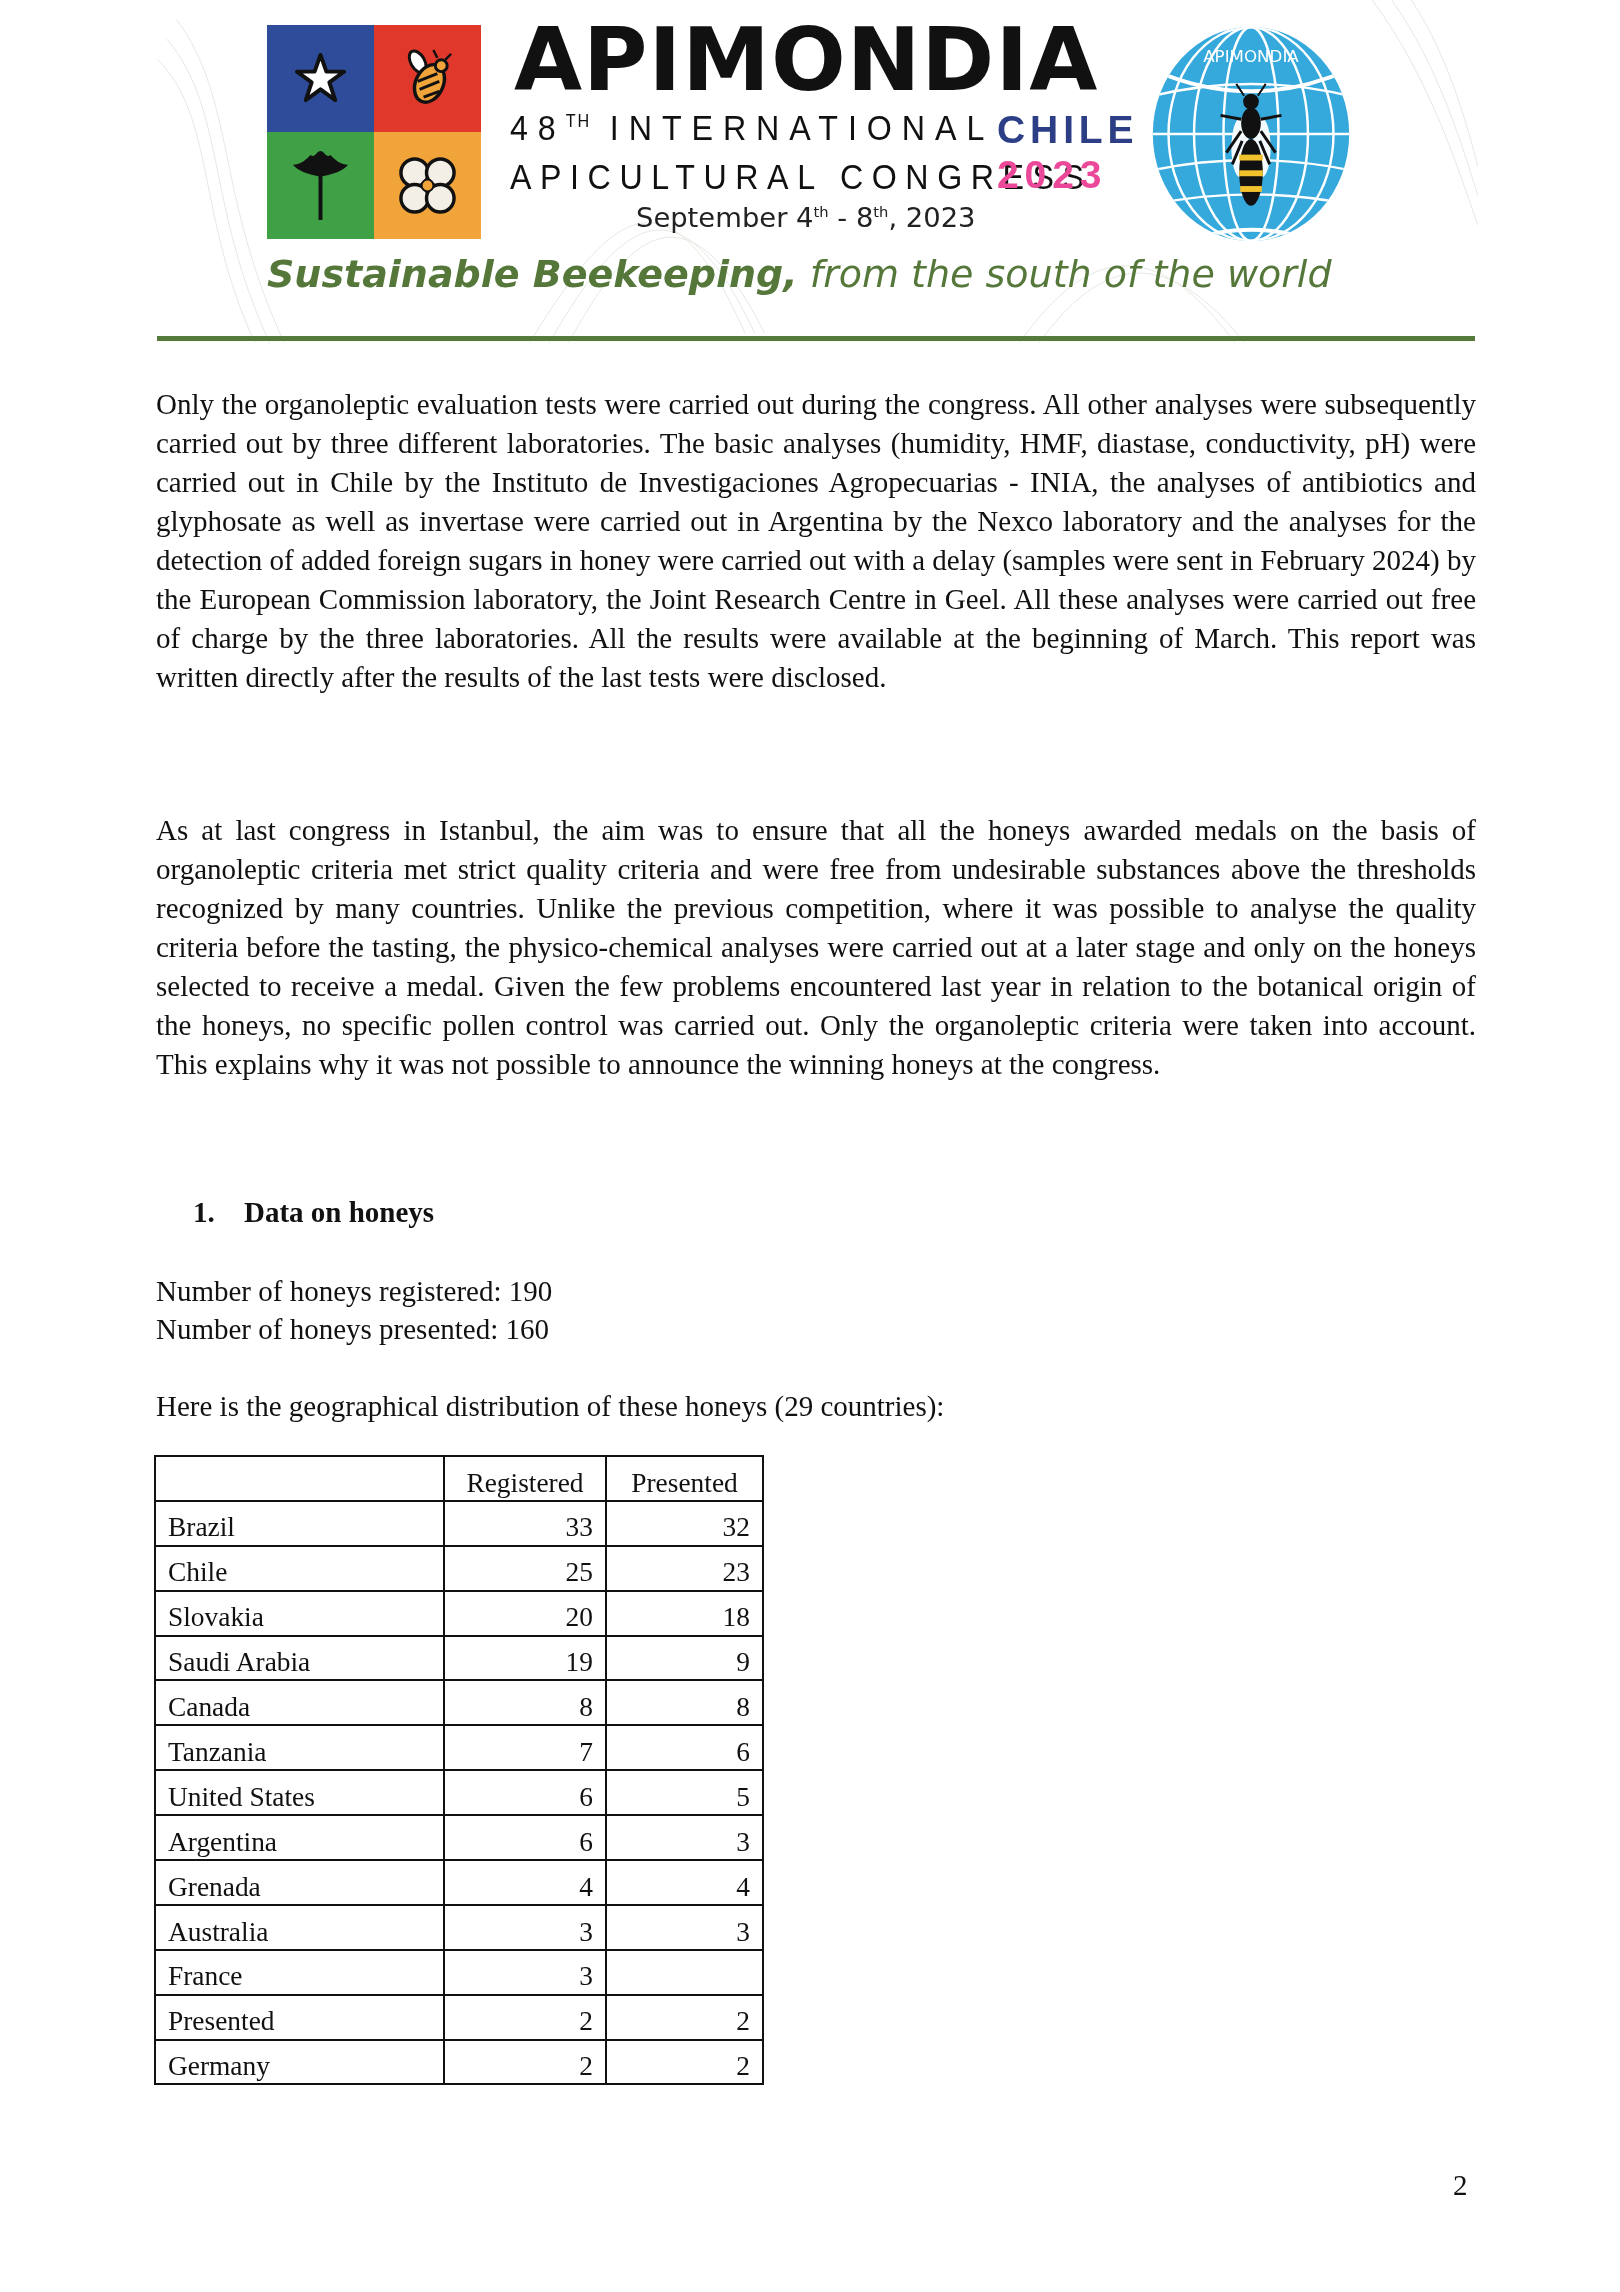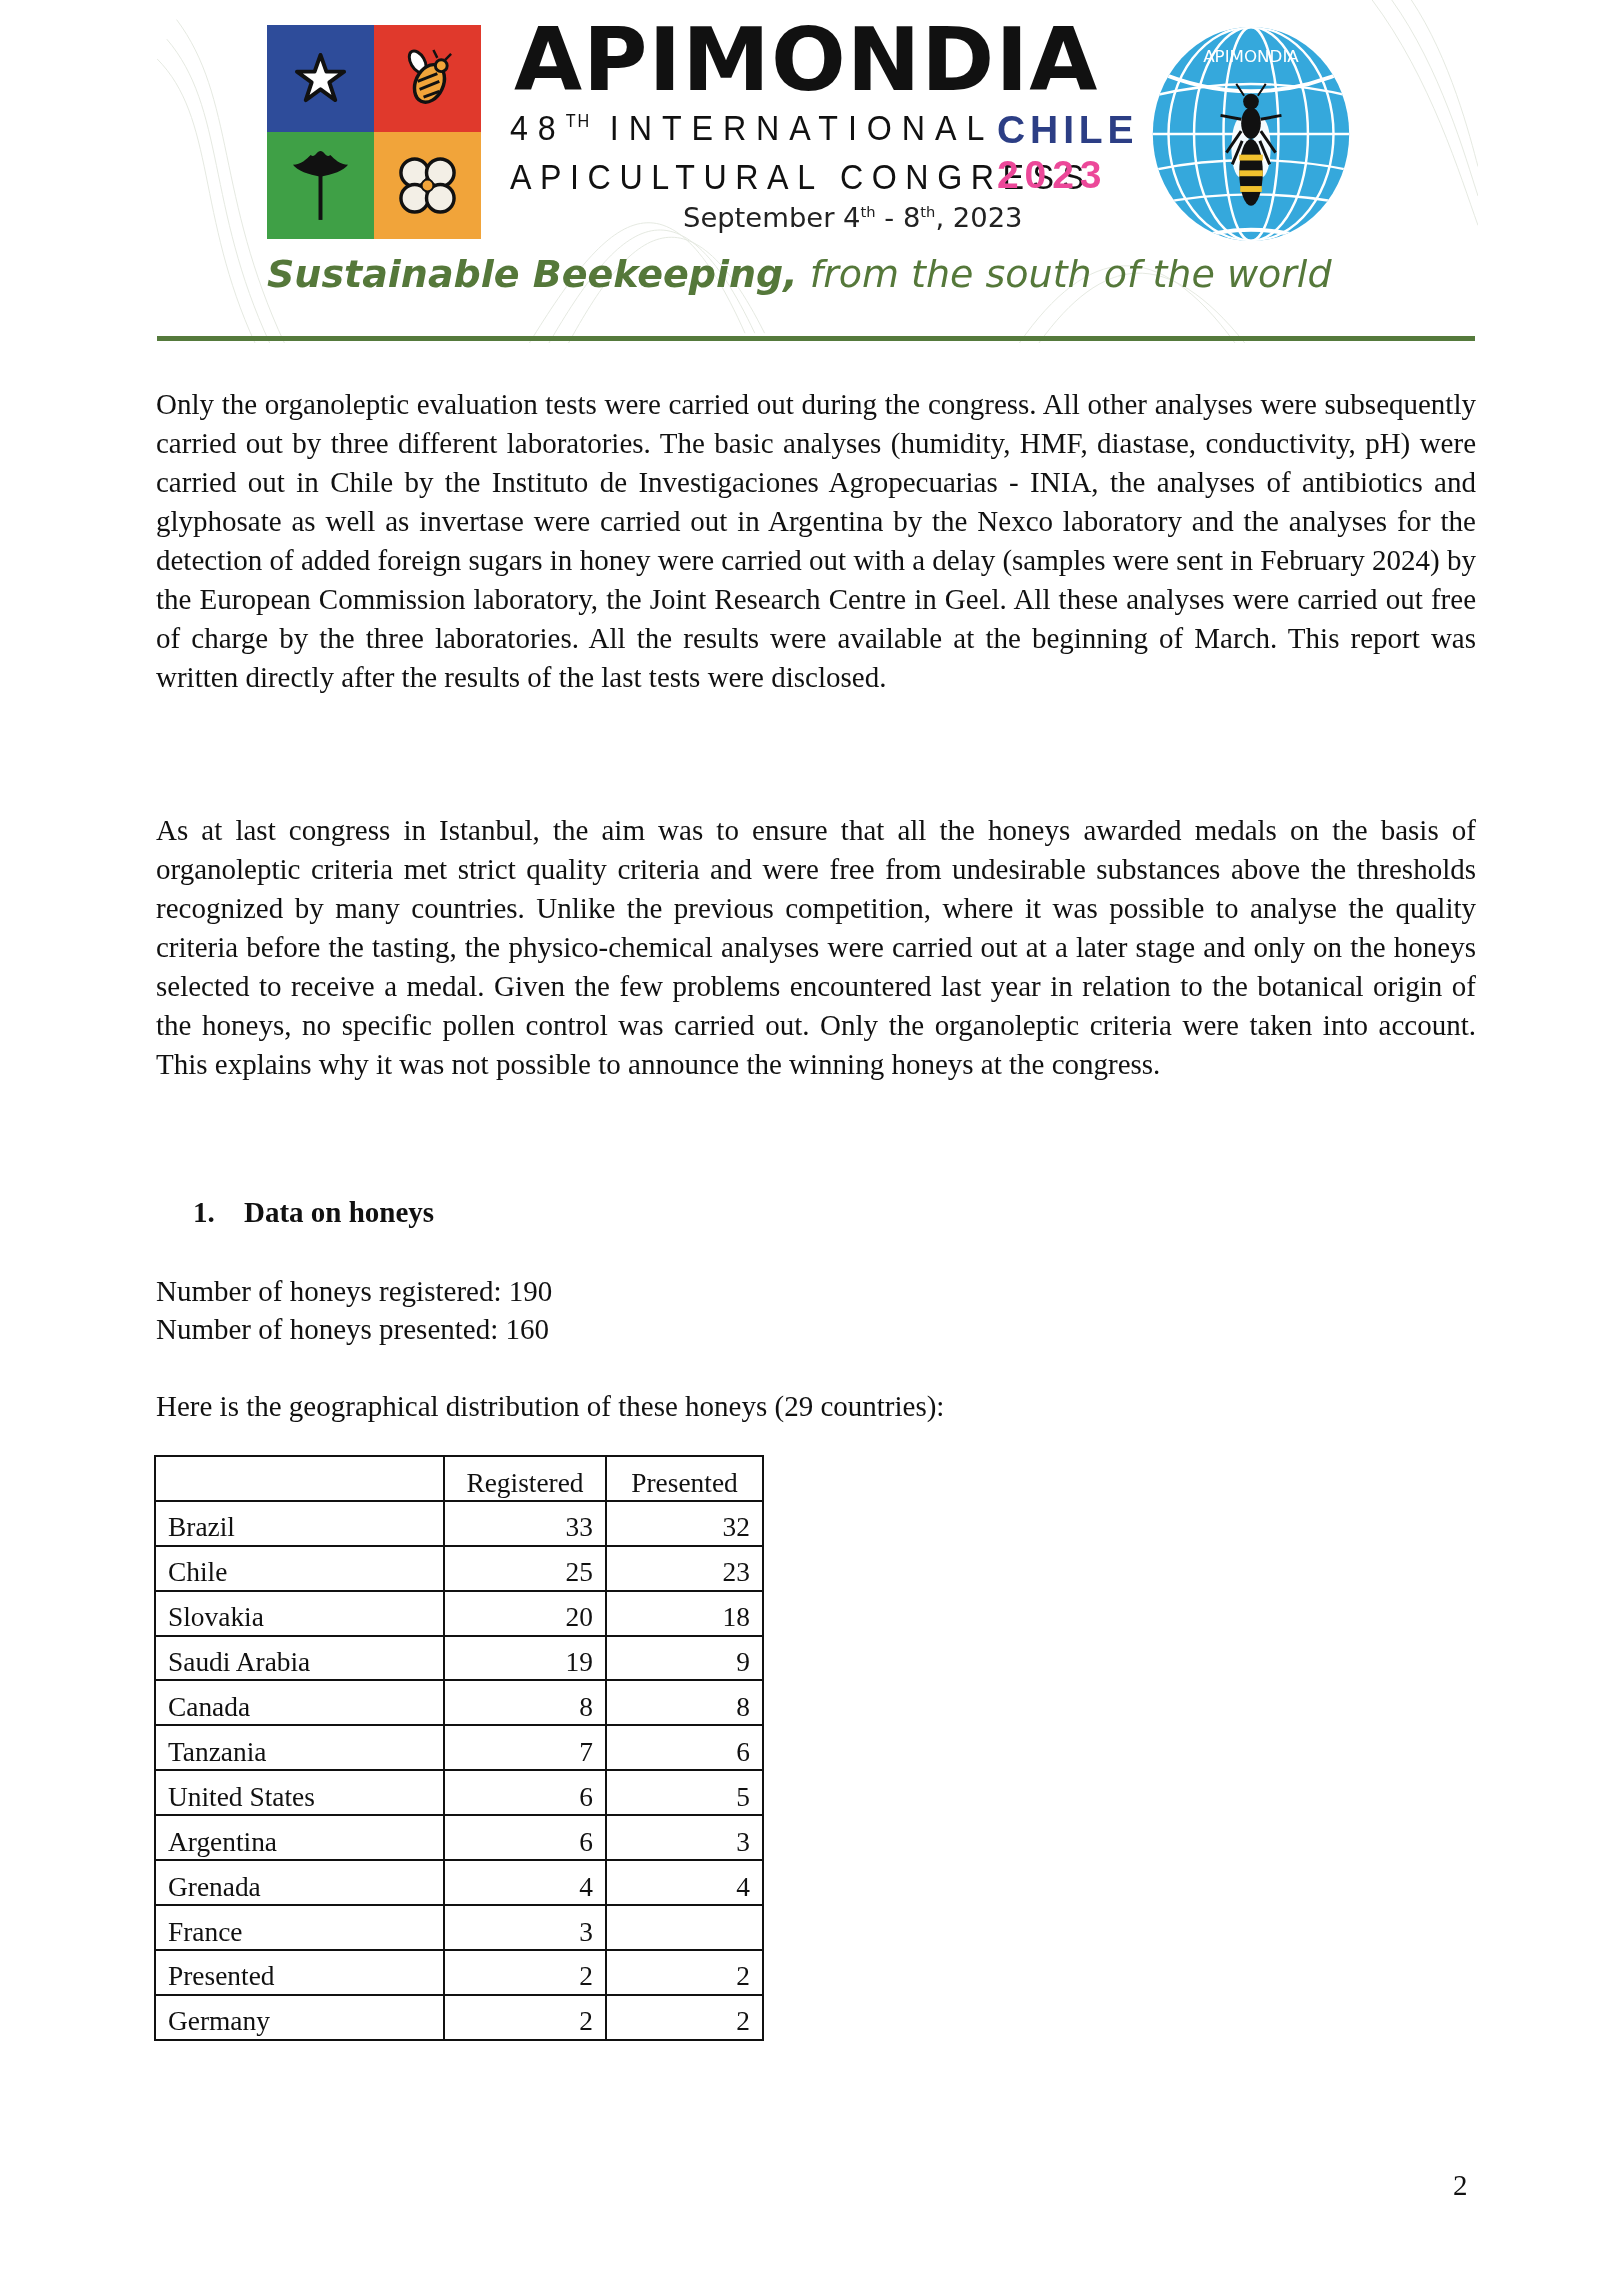--- a/index.html
+++ b/index.html
@@ -23,21 +23,21 @@
   .line48 { position: absolute; left: 510px; top: 110px; font-family: "Liberation Sans", sans-serif;
             font-size: 35px; letter-spacing: 10.8px; color: #111; line-height: 1; white-space: nowrap; transform: scaleX(0.92); transform-origin: left; }
   .line48 sup { font-size: 17.6px; letter-spacing: 2px; }
   .lineApi { position: absolute; left: 510px; top: 159px; font-family: "Liberation Sans", sans-serif;
             font-size: 35px; letter-spacing: 9.3px; color: #111; line-height: 1; white-space: nowrap; transform: scaleX(0.92); transform-origin: left; }
   .chile-word { position: absolute; left: 997px; top: 110px; font-family: "Liberation Sans", sans-serif;
             font-weight: bold; font-size: 39px; letter-spacing: 4.9px; color: #2c3e85; line-height: 1; }
   .year-word { position: absolute; left: 997px; top: 155px; font-family: "Liberation Sans", sans-serif;
             font-weight: bold; font-size: 39px; letter-spacing: 5.9px; color: #ec4899; line-height: 1; }
   .dates { position: absolute; left: 636px; top: 204px; font-family: "DejaVu Sans", sans-serif;
-            font-size: 27.4px; color: #222; line-height: 1; white-space: nowrap; margin-left: 47px; }
+            font-size: 27.4px; color: #222; line-height: 1; white-space: nowrap; }
   .dates sup { font-size: 14.7px; }
   .globe { position: absolute; left: 1142px; top: 24.5px; width: 218px; height: 218px; }
   .slogan { position: absolute; left: 267px; top: 255px; font-family: "DejaVu Sans", sans-serif;
             font-size: 38px; color: #55783a; line-height: 1; white-space: nowrap; }
   .slogan .strong { font-weight: bold; font-style: italic; }
   .slogan .light { font-style: italic; font-weight: normal; }
   .green-rule { position: absolute; left: 157px; top: 336px; width: 1318px; height: 4.9px; background: #557a3c; }
 
   
   .para { position: absolute; left: 156px; width: 1320px; font-size: 29px; line-height: 39px;
@@ -216,20 +216,25 @@
         <td class="c0">Argentina</td>
         <td class="c1">6</td>
         <td class="c2">3</td>
       </tr>
       <tr>
         <td class="c0">Grenada</td>
         <td class="c1">4</td>
         <td class="c2">4</td>
       </tr>
       <tr>
+        <td class="c0">Australia</td>
+        <td class="c1">3</td>
+        <td class="c2">3</td>
+      </tr>
+      <tr>
         <td class="c0">France</td>
         <td class="c1">3</td>
         <td class="c2"></td>
       </tr>
       <tr>
         <td class="c0">Presented</td>
         <td class="c1">2</td>
         <td class="c2">2</td>
       </tr>
       <tr>

